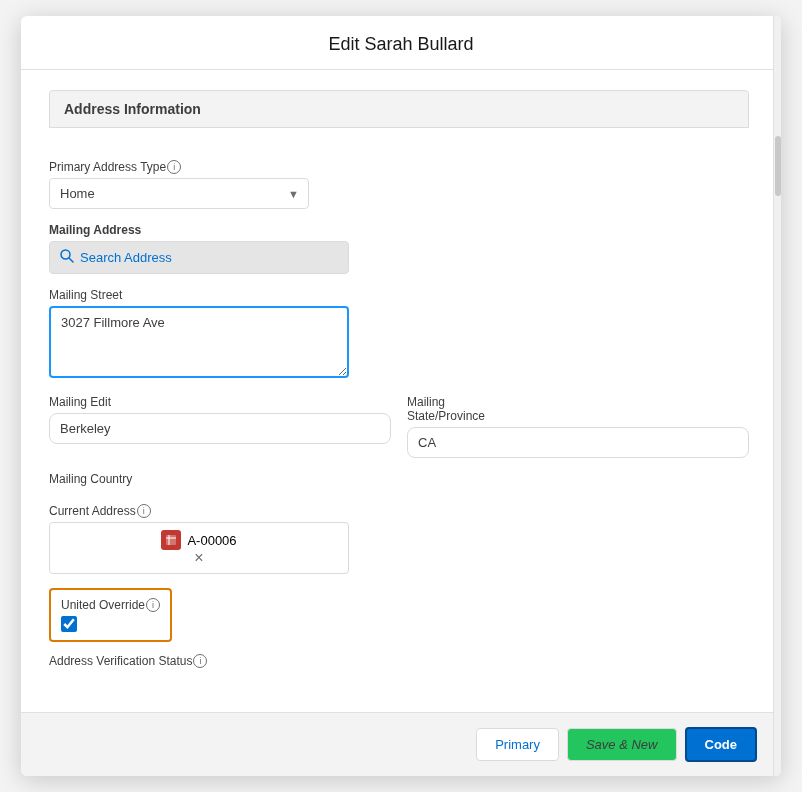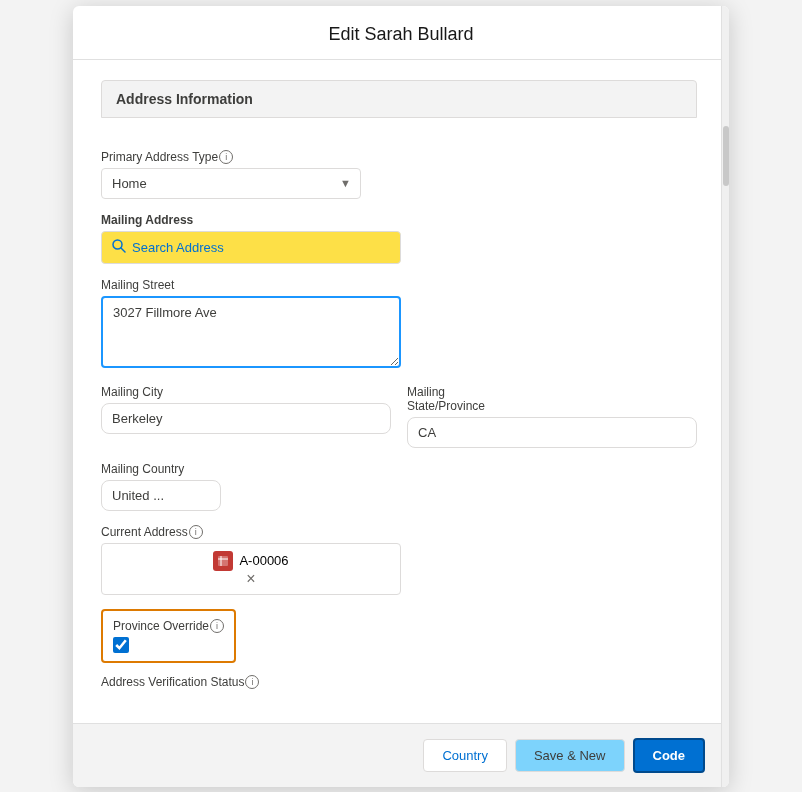--- a/index.html
+++ b/index.html
@@ -9,21 +9,21 @@
       display: flex;
       justify-content: center;
       align-items: center;
       min-height: 100vh;
       font-size: 13px;
     }
     .modal {
       background: #fff;
       border-radius: 6px;
       box-shadow: 0 4px 24px rgba(0,0,0,0.18);
-      width: 656px;
+      width: 760px;
       min-height: 760px;
       display: flex;
       flex-direction: column;
       overflow: hidden;
       position: relative;
     }
     .modal-header {
       padding: 18px 24px 14px;
       border-bottom: 1px solid #e0e0e0;
       text-align: center;
@@ -116,21 +116,21 @@
       color: #706e6b;
       font-size: 11px;
     }
     .search-address-field {
       display: flex;
       align-items: center;
       border: 1px solid #dddbda;
       border-radius: 4px;
       padding: 7px 10px;
       width: 300px;
-      background: #fde047;
+      background: #e5e5e5;
       cursor: text;
     }
     .search-address-field .search-icon-svg {
       color: #0070d2;
       margin-right: 6px;
       font-size: 14px;
       flex-shrink: 0;
     }
     .search-address-field span {
       color: #0070d2;
@@ -257,22 +257,23 @@
       cursor: pointer;
       font-family: inherit;
       font-weight: 400;
       border: 1px solid #dddbda;
     }
     .btn-default {
       background: #fff;
       color: #0070d2;
     }
     .btn-neutral {
-      background: #7dd3fc;
-      color: #3e3e3c;
+      background: #22c55e;
+      color: #3e3e3c;
+      font-style: italic;
     }
     .btn-primary {
       background: #0070d2;
       color: #fff;
       border: 2px solid #004a8d;
       font-weight: 600;
     }
   </style>
 </head>
 <body>
@@ -317,36 +318,35 @@
 
     
     <div class="form-group">
       <div class="form-label">Mailing Street</div>
       <textarea class="form-input" style="">3027 Fillmore Ave</textarea>
     </div>
 
     
     <div class="row-two">
       <div class="col-half">
-        <div class="form-label">Mailing City</div>
+        <div class="form-label">Mailing Edit</div>
         <input class="form-input" type="text" value="Berkeley" style="">
       </div>
       <div class="col-half">
         <div class="form-label">
             <span>Mailing<br>State/Province</span>
           </div>
         <input class="form-input" type="text" value="CA" style="">
       </div>
     </div>
 
     
     <div class="row-zip-country">
       <div class="country-field">
         <div class="form-label">Mailing Country</div>
-        <input class="form-input" type="text" value="United ..." style="">
       </div>
     </div>
 
     
     <div class="form-group">
       <div class="form-label">
         <span>Current Address</span>
         <span class="info-icon">i</span>
       </div>
       <div class="current-address-field">
@@ -360,39 +360,39 @@
           </div>
           <span>A-00006</span>
         </div>
         <button class="clear-btn">×</button>
       </div>
     </div>
 
     
     <div class="address-override-box">
       <div class="form-label">
-        <span>Province Override</span>
+        <span>United Override</span>
         <span class="info-icon">i</span>
       </div>
       <div class="checkbox-wrapper">
         <input type="checkbox" checked="" style="">
       </div>
     </div>
 
     
     <div class="form-group">
       <div class="form-label">
         <span>Address Verification Status</span>
         <span class="info-icon">i</span>
       </div>
     </div>
   </div>
 
   <div class="modal-footer">
-    <button class="btn btn-default">Country</button>
+    <button class="btn btn-default">Primary</button>
     <button class="btn btn-neutral">Save &amp; New</button>
     <button class="btn btn-primary">Code</button>
   </div>
 
   <div class="scrollbar-track">
     <div class="scrollbar-thumb"></div>
   </div>
 </div>
 
 </body></html>

